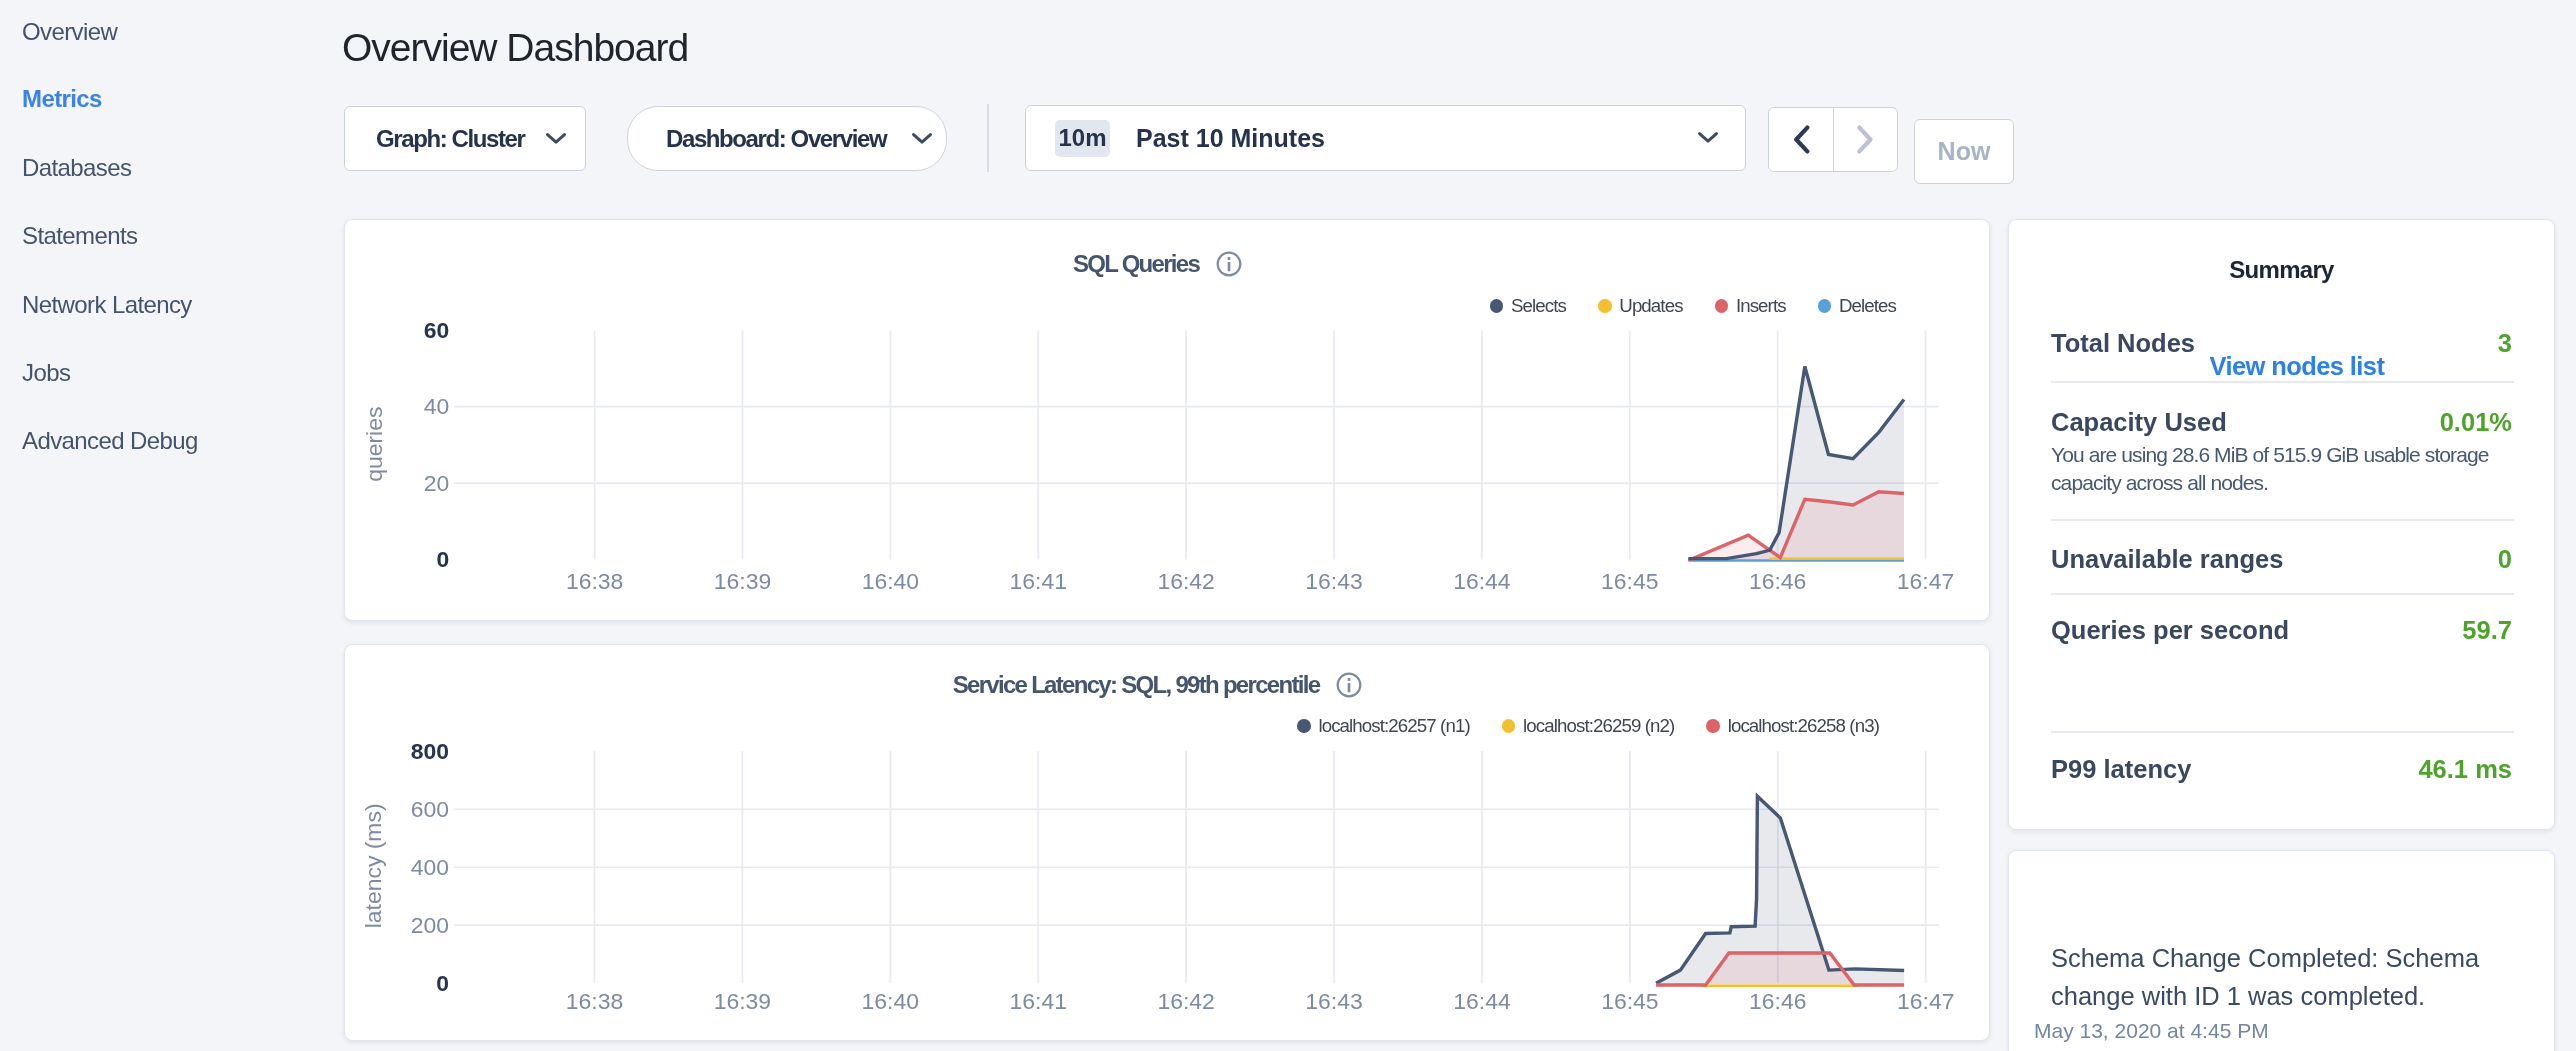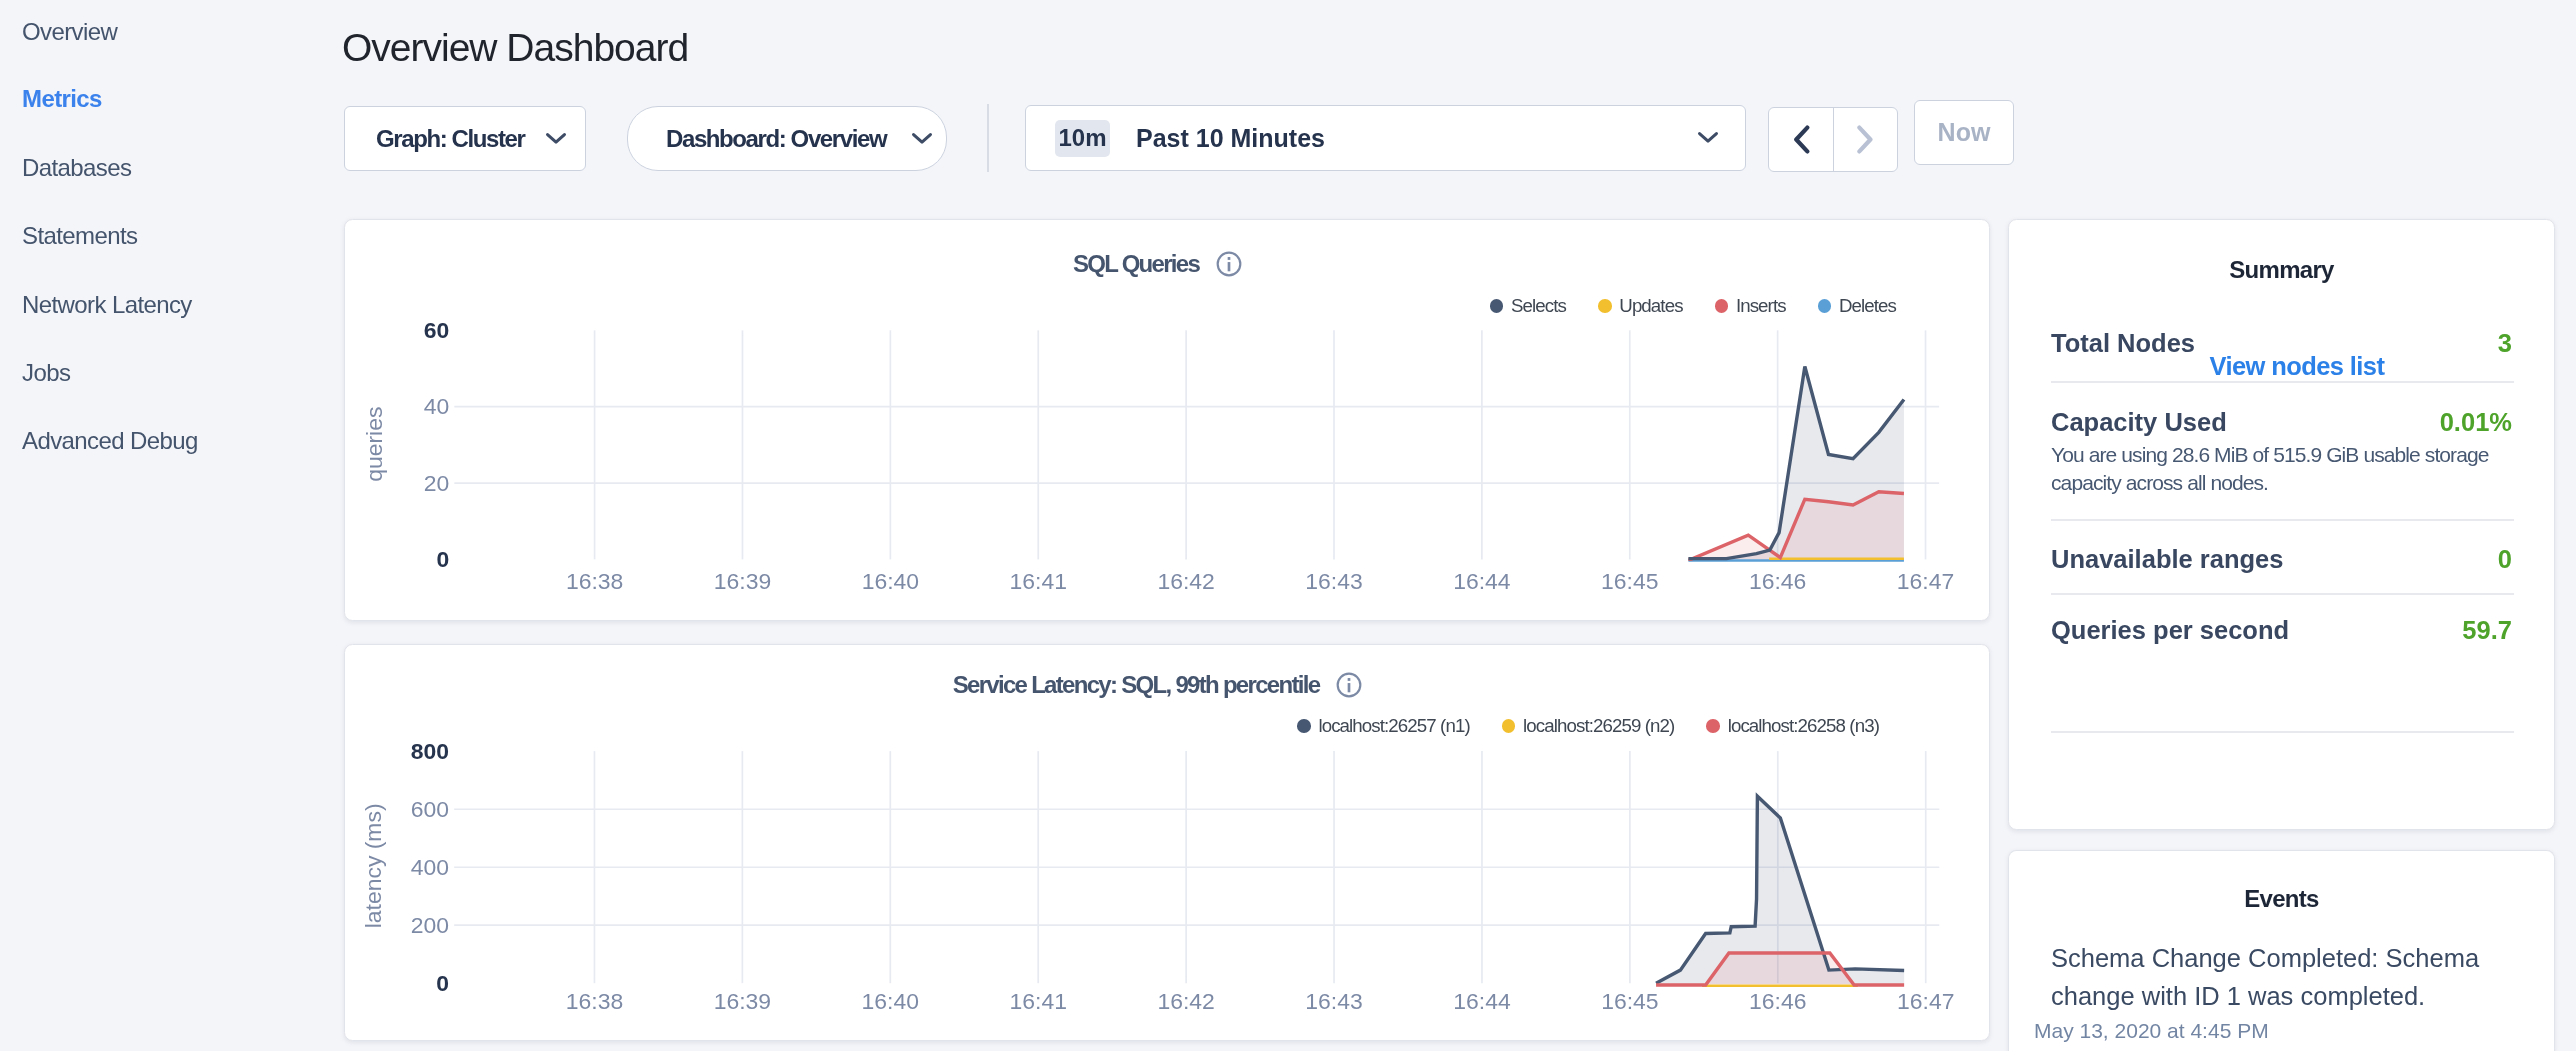--- a/index.html
+++ b/index.html
@@ -57,21 +57,21 @@
       <svg width="18.7" height="29" viewBox="0 0 22 34">
         <polyline points="18,3 5,17 18,31" fill="none" stroke="#2c3a55" stroke-width="5" stroke-linecap="round" stroke-linejoin="round"></polyline>
       </svg>
     </span>
     <span style="flex:1; height:100%; display:flex; align-items:center; justify-content:center;">
       <svg width="18.7" height="29" viewBox="0 0 22 34">
         <polyline points="4,3 17,17 4,31" fill="none" stroke="#b9c2d4" stroke-width="5" stroke-linecap="round" stroke-linejoin="round"></polyline>
       </svg>
     </span>
   </div>
-  <div class="btn" style="left:1914px; top:100px; width:100px; height:65px; justify-content:center; color:#a9b3c6; font-size:25px; letter-spacing:0;">Now</div>
+  <div class="btn" style="left:1914px; top:119px; width:100px; height:65px; justify-content:center; color:#a9b3c6; font-size:25px; letter-spacing:0;">Now</div>
 
   <div class="card" style="left:344px; top:219px; width:1646px; height:402px;"></div>
   <div class="ctitle" style="left:344px; top:264px; width:1584px; height:0;">
     <span class="twrap">SQL Queries
     <svg class="iicon" width="26" height="26" viewBox="0 0 31 31">
         <circle cx="15.5" cy="15.5" r="13.5" fill="none" stroke="#7d8aa6" stroke-width="2.6"></circle>
         <rect x="13.9" y="13.2" width="3.2" height="11" fill="#7d8aa6"></rect>
         <rect x="13.9" y="7.2" width="3.2" height="3.4" fill="#7d8aa6"></rect>
       </svg></span>
   </div>
@@ -185,20 +185,23 @@
     <div class="srow" style="top:327px; height:25.5px;">
       <span class="lbl">Unavailable ranges</span>
       <span class="val">0</span>
     </div>
     <div class="shr" style="top:373px;"></div>
     <div class="srow" style="top:398px; height:25.5px;">
       <span class="lbl">Queries per second</span>
       <span class="val">59.7</span>
     </div>
     <div class="shr" style="top:511px;"></div>
+    <div class="srow" style="top:537px; height:25.5px;">
+      <span class="lbl">P99 latency</span>
+      <span class="val">46.1 ms</span>
+    </div>
   </div>
 
   <div class="card" style="left:2008px; top:850px; width:547px; height:201px; border-bottom:none; border-radius:8.5px 8.5px 0 0;">
-    <div class="abs" style="left:0; top:34px; width:100%; text-align:center; font-size:24px; letter-spacing:-0.7px; font-weight:bold; color:#1d2636;">Events</div>
     <div class="abs" style="left:42px; top:88px; width:476px; font-size:25.5px; line-height:38px; color:#3a4a63;">Schema Change Completed: Schema change with ID 1 was completed.</div>
     <div class="abs" style="left:25px; top:168px; font-size:21px; color:#7285a3;">May 13, 2020 at 4:45 PM</div>
   </div>
 
 
 </body></html>

